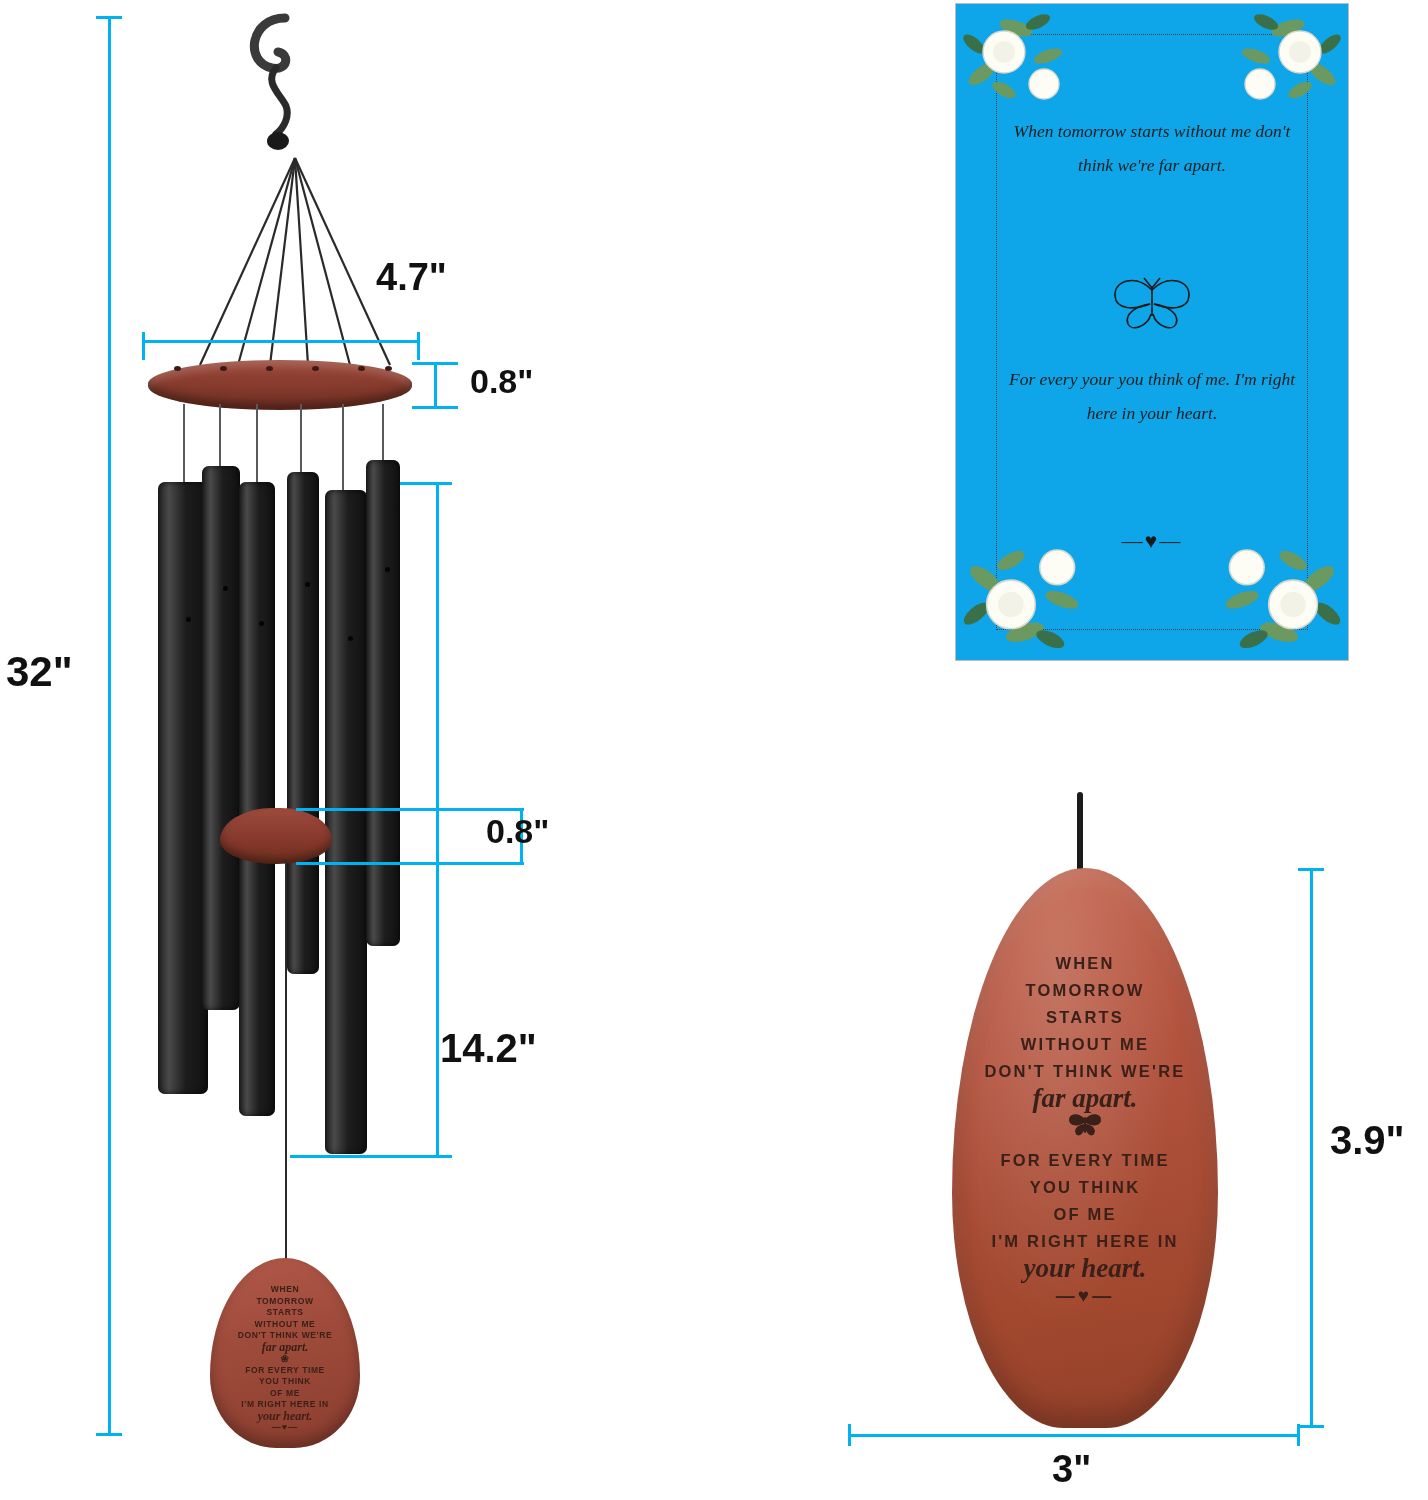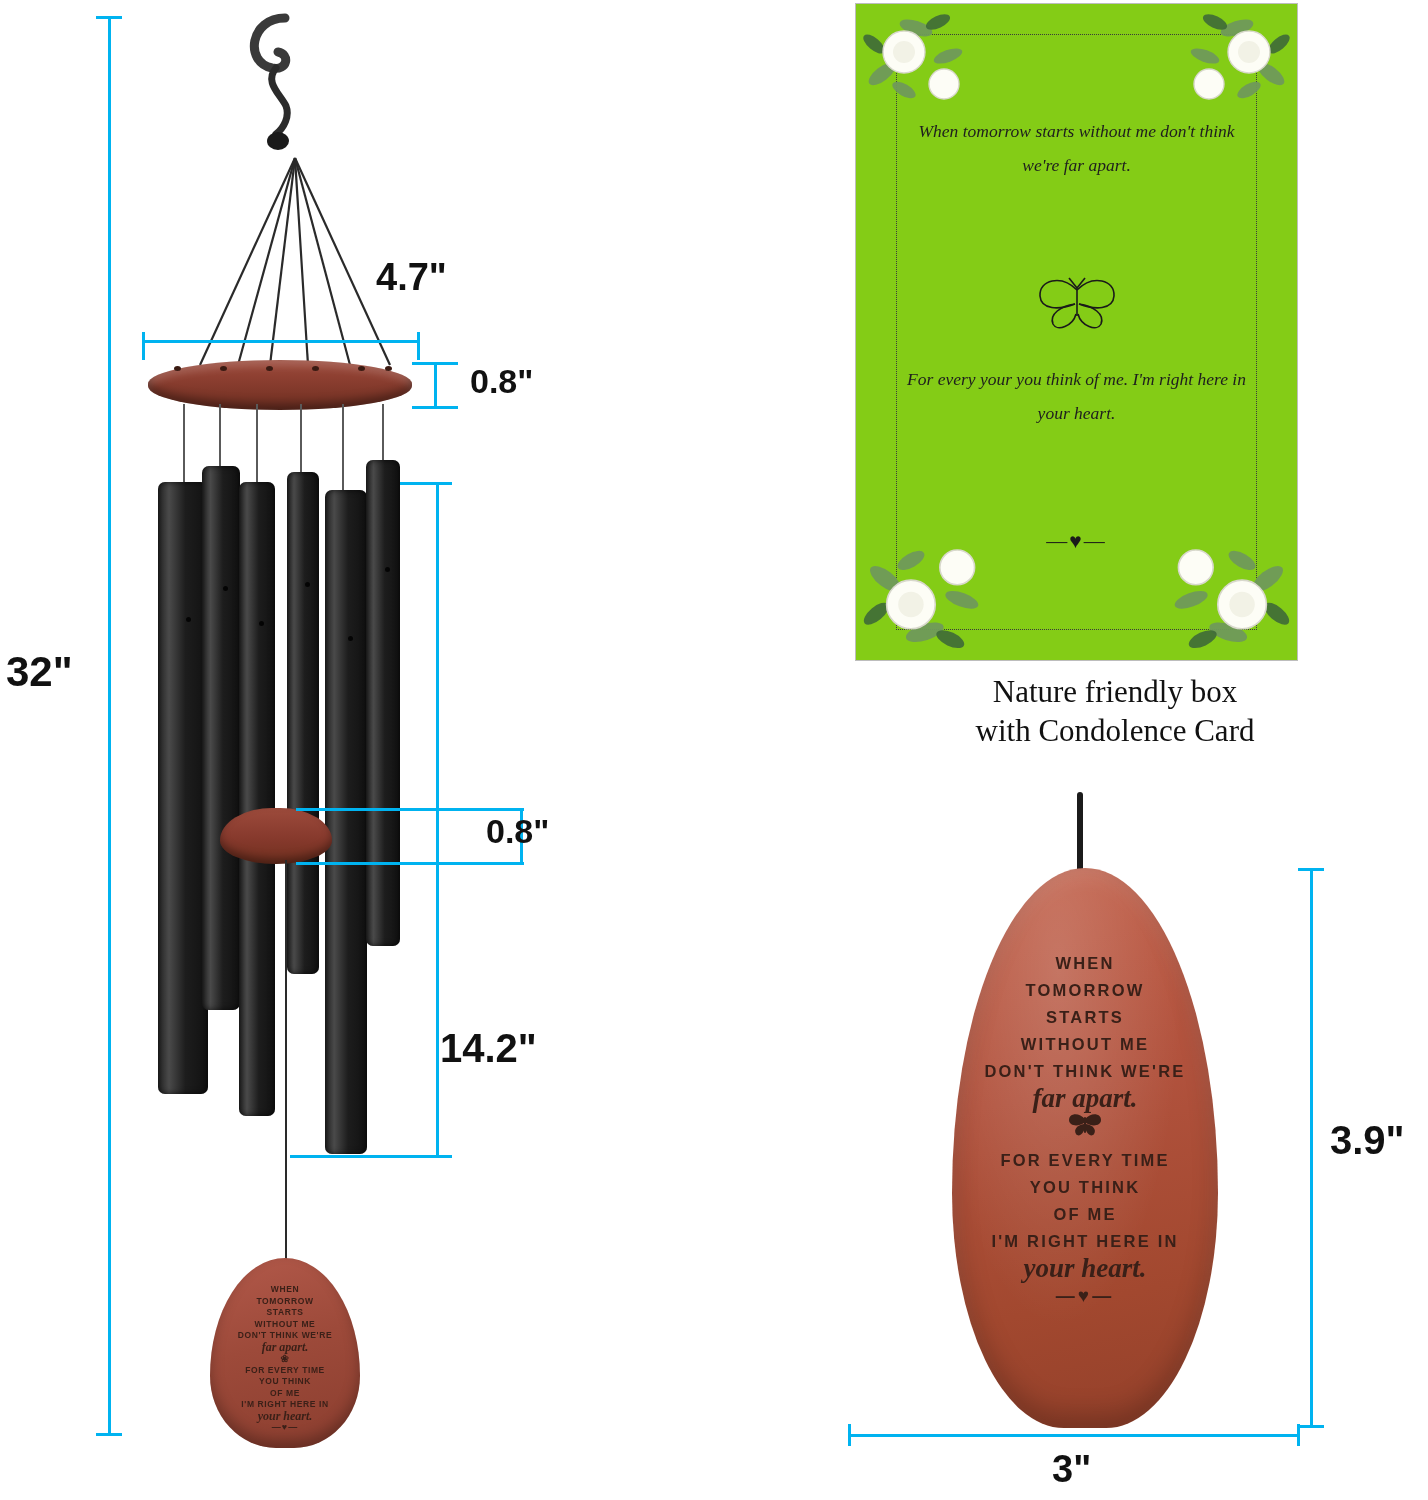--- a/index.html
+++ b/index.html
@@ -145,25 +145,25 @@
     font-style: italic;
     font-size: 12px;
     letter-spacing: 0;
     font-weight: 700;
   }
   .sail-small .bfly { font-size: 10px; }
 
   
   #card-panel {
     position: absolute;
-    left: 856px;
+    left: 956px;
     top: 4px;
-    width: 441px;
+    width: 392px;
     height: 656px;
-    background: #84cc16;
+    background: #0ea5e9;
     box-shadow: 0 0 0 1px #bdbdbd;
     overflow: hidden;
   }
   .card-inner-frame {
     position: absolute;
     left: 40px; top: 30px; right: 40px; bottom: 30px;
     border: 1px dotted #3a3a3a;
   }
   .card-text {
     position: absolute;
@@ -447,24 +447,20 @@
           <path d="M46 12 L54 2"></path>
         </g>
       </svg>
     </div>
 
     <div id="card-text-bottom" class="card-text">For every your you think of me. I'm right here in your heart.</div>
 
     <div class="card-heart">—♥—</div>
   </div>
 
-  <div class="caption">
-    <div>Nature friendly box</div>
-    <div>with Condolence Card</div>
-  </div>
 
   <div class="big-sail-cord"></div>
 
   <div id="big-sail">
     <div class="big-sail-text">
       <div>WHEN</div>
       <div>TOMORROW</div>
       <div>STARTS</div>
       <div>WITHOUT ME</div>
       <div>DON'T THINK WE'RE</div>

